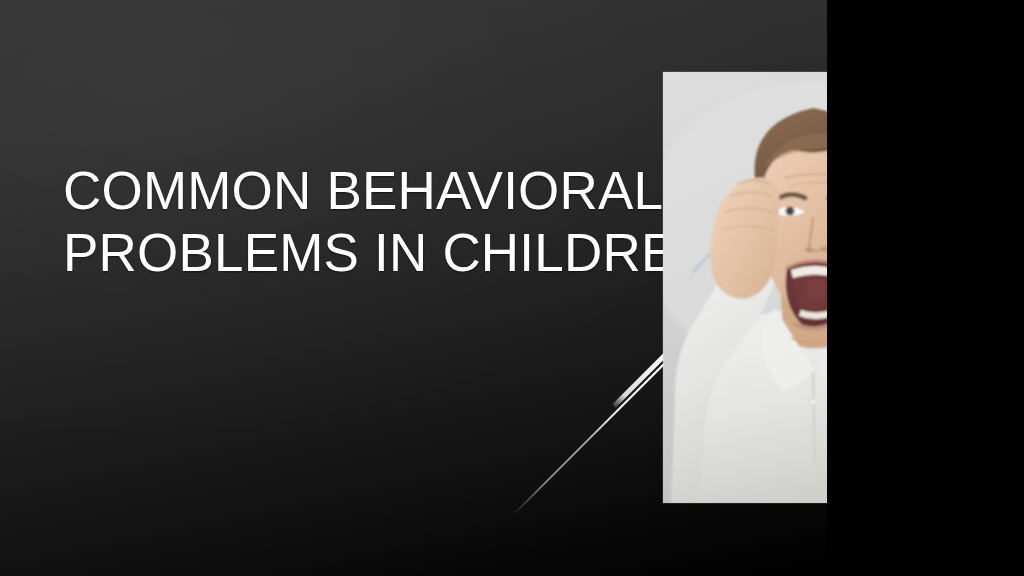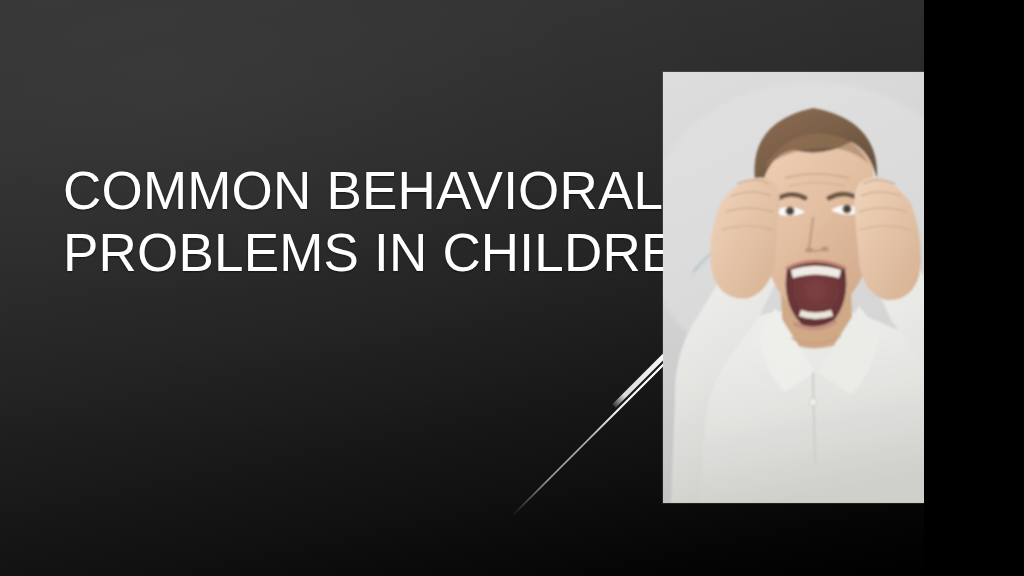--- a/index.html
+++ b/index.html
@@ -2,21 +2,21 @@
 <html><head>
 <meta charset="utf-8">
 <style>
   html, body {
     margin: 0;
     padding: 0;
     background: #000;
   }
   #slide {
     position: relative;
-    width: 924px;
+    width: 827px;
     height: 576px;
     overflow: hidden;
     background: #1a1a1a;
     font-family: "Liberation Sans", sans-serif;
   }
 
   
   .bg-gradient {
     position: absolute;
     inset: 0;

